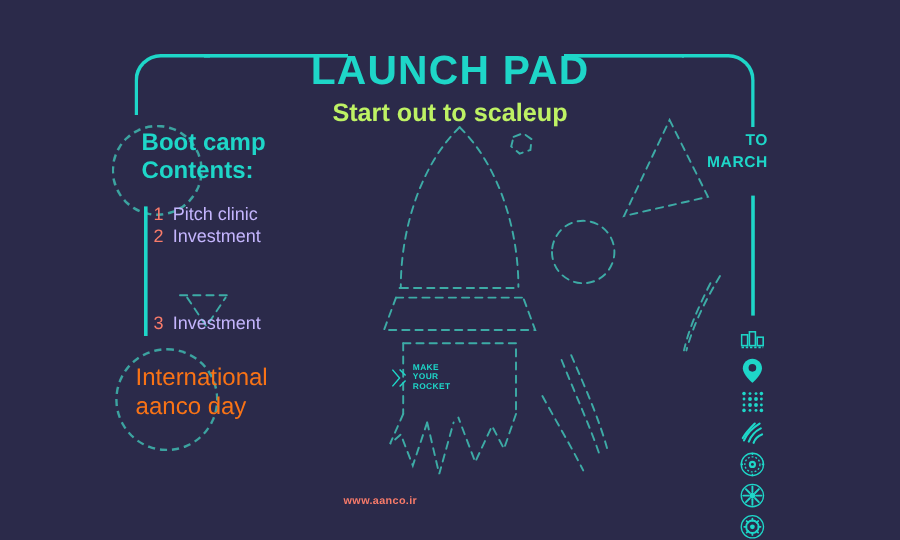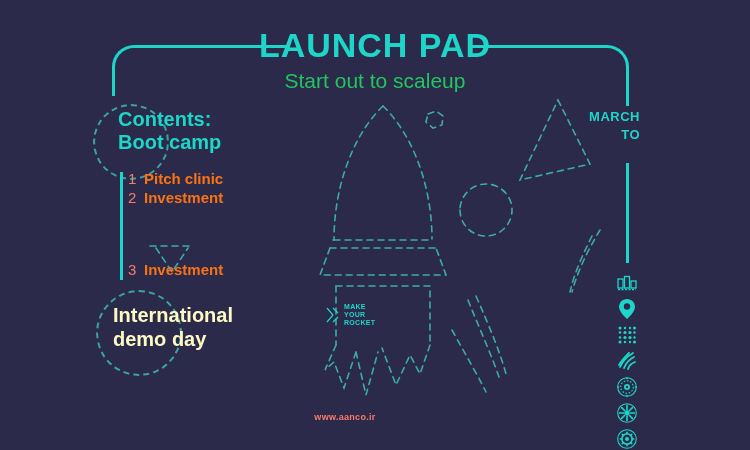--- a/index.html
+++ b/index.html
@@ -25,27 +25,27 @@
   .bracket-right{
     left:568px;top:45px;width:58px;height:58px;
     border-right:3px solid #1ed6c8;border-top:3px solid #1ed6c8;
     border-top-right-radius:22px;
   }
   .bracket-right-ext{
     left:470px;top:45px;width:100px;height:3px;background:#1ed6c8;
   }
 
   
-  .title-wrap{left:0;top:28px;width:750px;text-align:center;}
+  .title-wrap{left:0;top:42px;width:750px;text-align:center;}
   .title{
     color:#1ed6c8;font-size:34px;font-weight:bold;
     letter-spacing:1px;line-height:1;margin:0;
   }
   .subtitle{
-    color:#22c55e;font-size:21px;font-weight:normal;
+    color:#bef264;font-size:21px;font-weight:bold;
     letter-spacing:0px;line-height:1;margin:8px 0 0 0;text-align:center;
   }
 
   
   .ring-top{
     left:93px;top:104px;width:72px;height:72px;border-radius:50%;
     border:2px dashed #3fb9b0;opacity:.85;
   }
   .ring-bottom{
     left:96px;top:290px;width:82px;height:82px;border-radius:50%;
@@ -59,25 +59,25 @@
     left:120px;top:172px;width:3px;height:108px;background:#1ed6c8;
   }
   .list{
     left:128px;top:170px;width:210px;
   }
   .list-item{
     display:flex;align-items:flex-start;gap:6px;
     line-height:1.15;margin-bottom:2px;
   }
   .list-num{color:#f87b6a;font-size:15px;font-weight:500;min-width:10px;}
-  .list-txt{color:#f97316;font-size:15px;font-weight:700;}
+  .list-txt{color:#c4b5fd;font-size:15px;font-weight:400;}
   .list-gap{height:52px;}
   .intl{
     left:113px;top:303px;width:230px;
-    color:#fef9c3;font-size:20px;font-weight:bold;line-height:1.2;
+    color:#f97316;font-size:20px;font-weight:normal;line-height:1.2;
   }
 
   
   .months{
     left:560px;top:108px;width:80px;text-align:right;
     color:#1ed6c8;font-size:13px;font-weight:bold;line-height:1.35;
     letter-spacing:.5px;
   }
   .v-line{left:626px;top:163px;width:3px;height:100px;background:#1ed6c8;}
   .icon-col{left:608px;top:270px;width:38px;}
@@ -91,21 +91,21 @@
 
   .logo{
     left:326px;top:303px;display:flex;align-items:center;gap:4px;
   }
   .logo-txt{
     color:#1ed6c8;font-size:7px;font-weight:bold;line-height:1.15;
     letter-spacing:.3px;
   }
   .url{
     left:0;top:412px;width:634px;text-align:center;
-    color:#f87b6a;font-size:9px;font-weight:bold;letter-spacing:.3px;margin-left:28px;
+    color:#f87b6a;font-size:9px;font-weight:bold;letter-spacing:.3px;
   }
 </style>
 </head>
 <body>
 
 <div class="stage">
 
   <svg class="abs deco" viewBox="0 0 750 450" xmlns="http://www.w3.org/2000/svg">
     <g fill="none" stroke="#3fb9b0" stroke-width="1.6" stroke-dasharray="6 5" stroke-linecap="round" opacity="0.9">
 
@@ -154,22 +154,22 @@
   <div class="abs bracket-right-ext"></div>
 
   <div class="abs title-wrap">
     <div class="title">LAUNCH PAD</div>
     <div class="subtitle">Start out to scaleup</div>
   </div>
 
   <div class="abs ring-top"></div>
 
   <div class="abs bootcamp">
+    <div>Boot camp</div>
     <div>Contents:</div>
-    <div>Boot camp</div>
   </div>
 
   <div class="abs list-rule"></div>
 
   <div class="abs list">
     <div class="list-item">
       <span class="list-num">1</span>
       <span class="list-txt">Pitch clinic</span>
     </div>
     <div class="list-item">
@@ -179,26 +179,26 @@
     <div class="list-gap"></div>
     <div class="list-item">
       <span class="list-num">3</span>
       <span class="list-txt">Investment</span>
     </div>
   </div>
 
   <div class="abs ring-bottom"></div>
   <div class="abs intl">
     <div>International</div>
-    <div>demo day</div>
+    <div>aanco day</div>
   </div>
 
   <div class="abs months">
+    <div>TO</div>
     <div>MARCH</div>
-    <div>TO</div>
   </div>
 
   <div class="abs v-line"></div>
 
   <div class="abs icon-col">
 
     <div class="icon-cell">
       <svg width="20" height="16" viewBox="0 0 20 16" fill="none" stroke="#1ed6c8" stroke-width="1.3">
         <rect x="1" y="4" width="5" height="9"></rect>
         <rect x="7.5" y="1.5" width="5" height="11.5"></rect>

